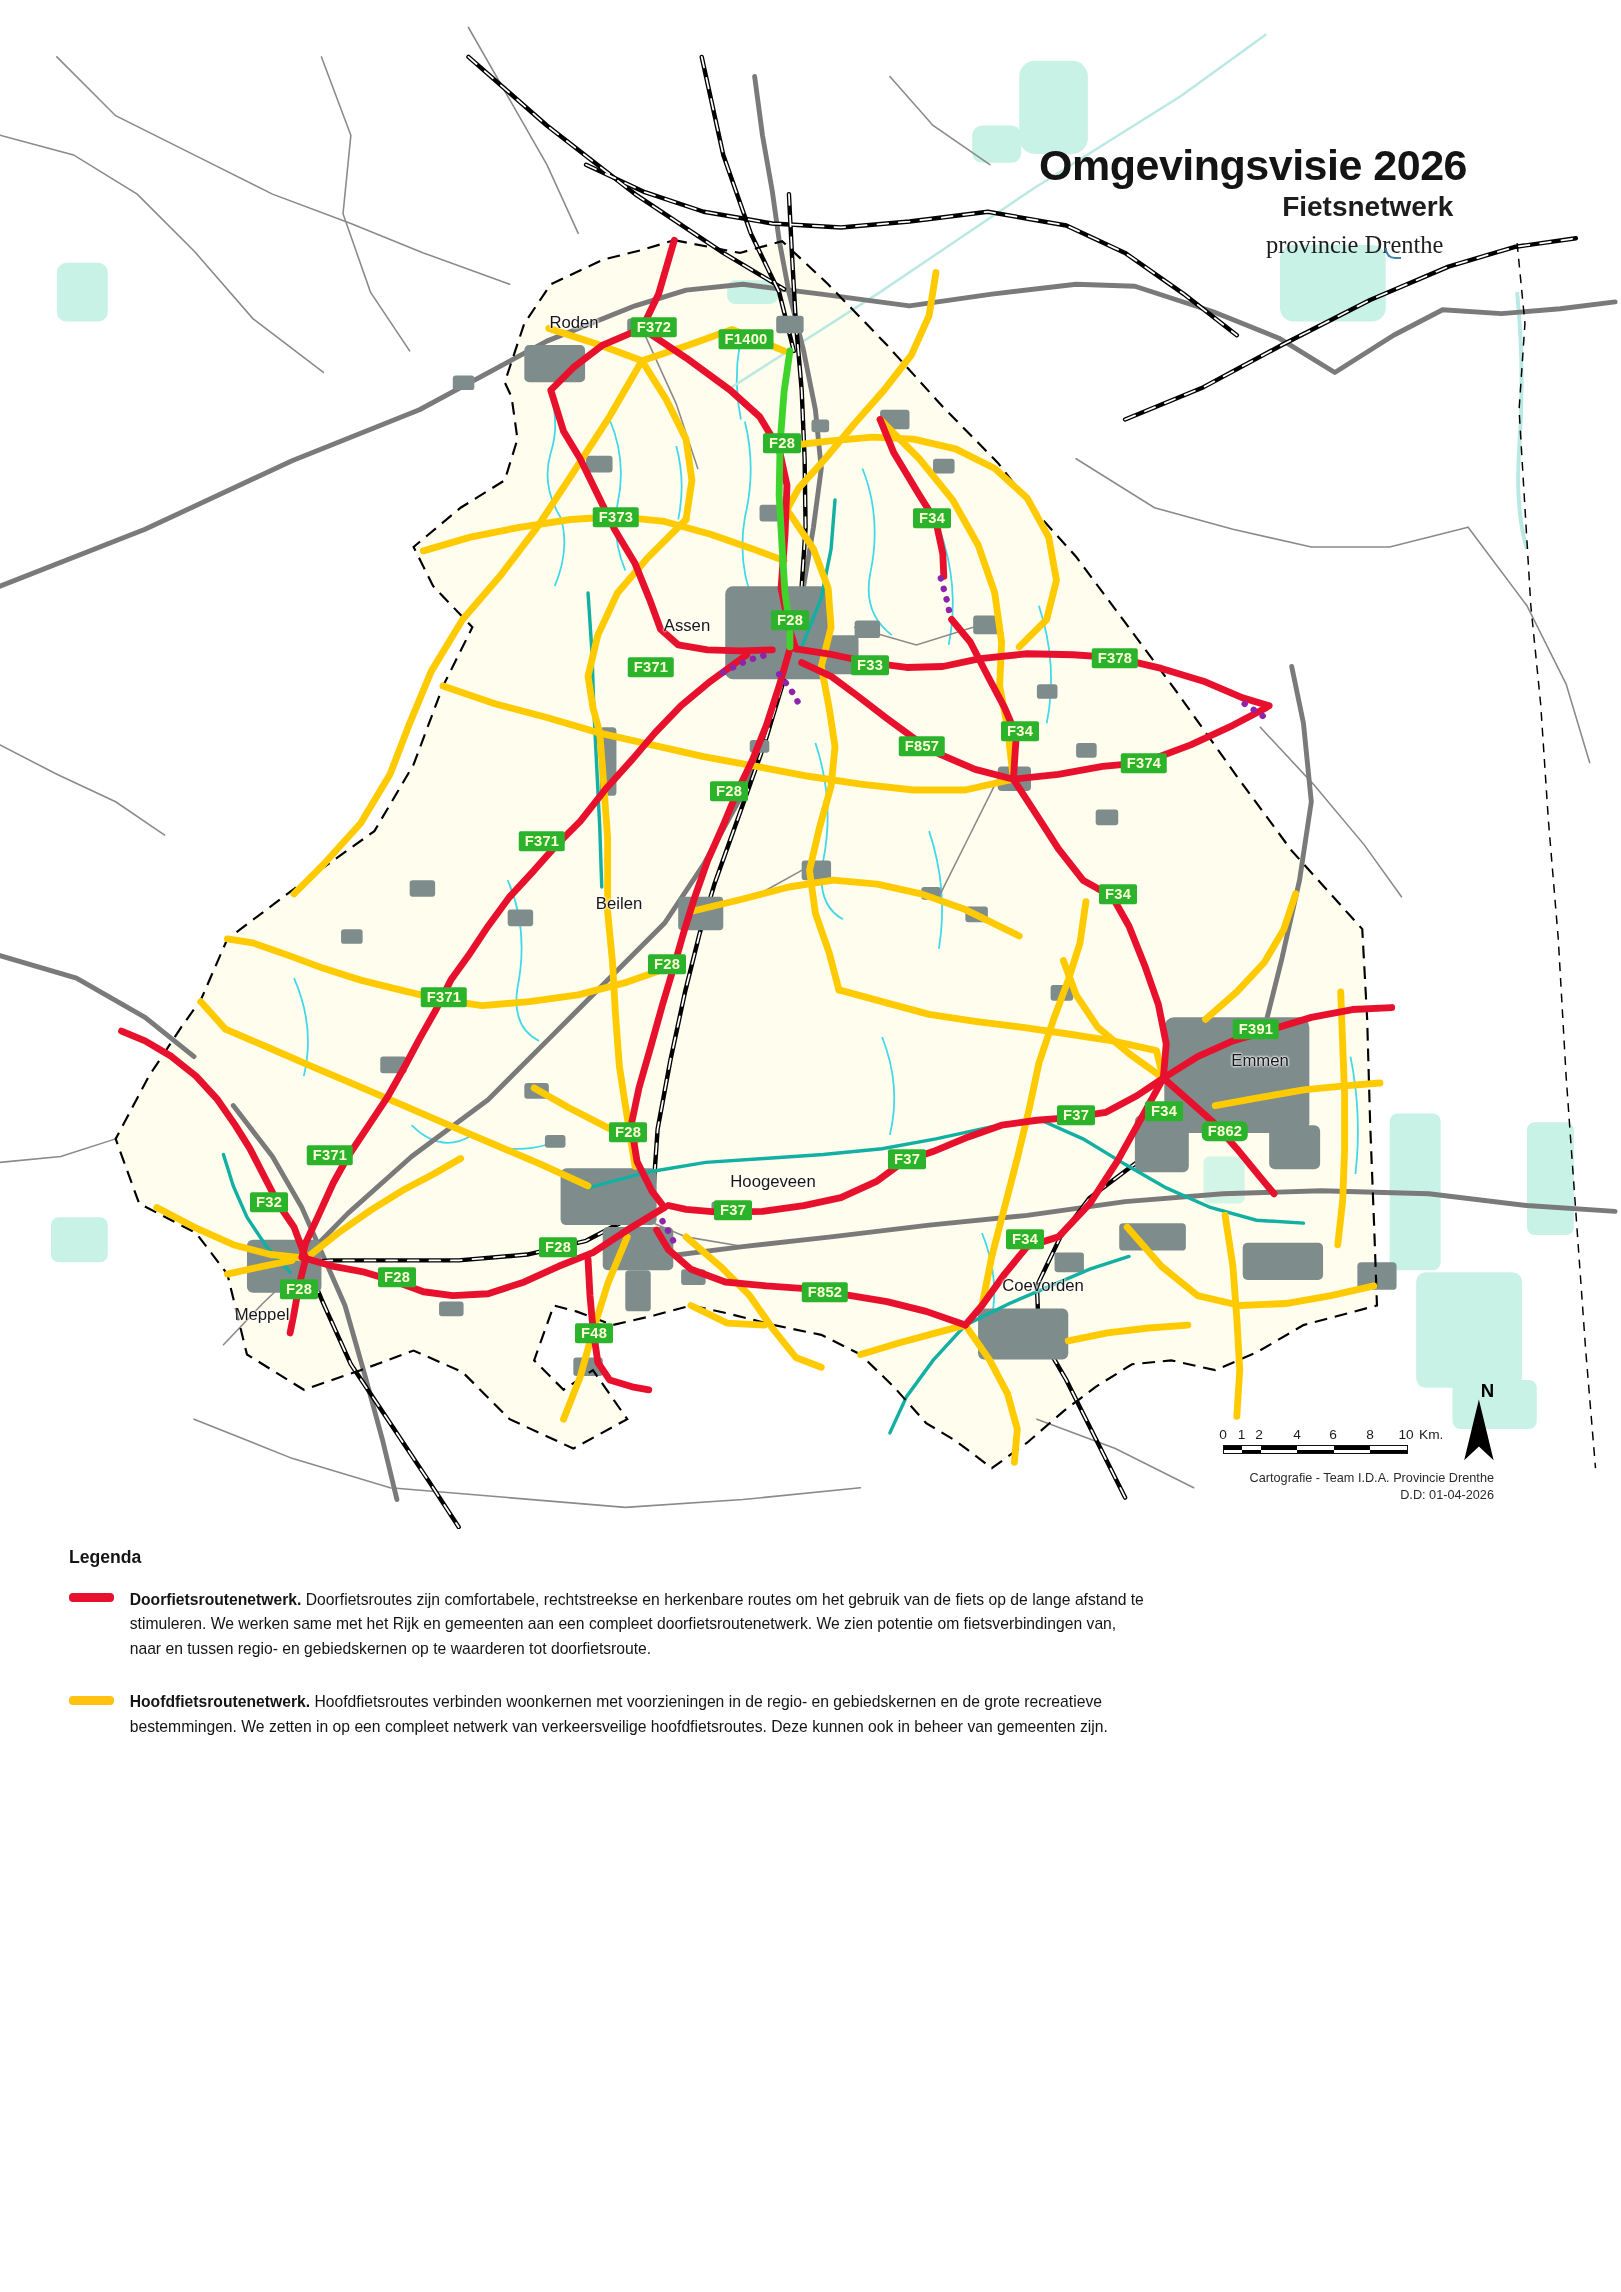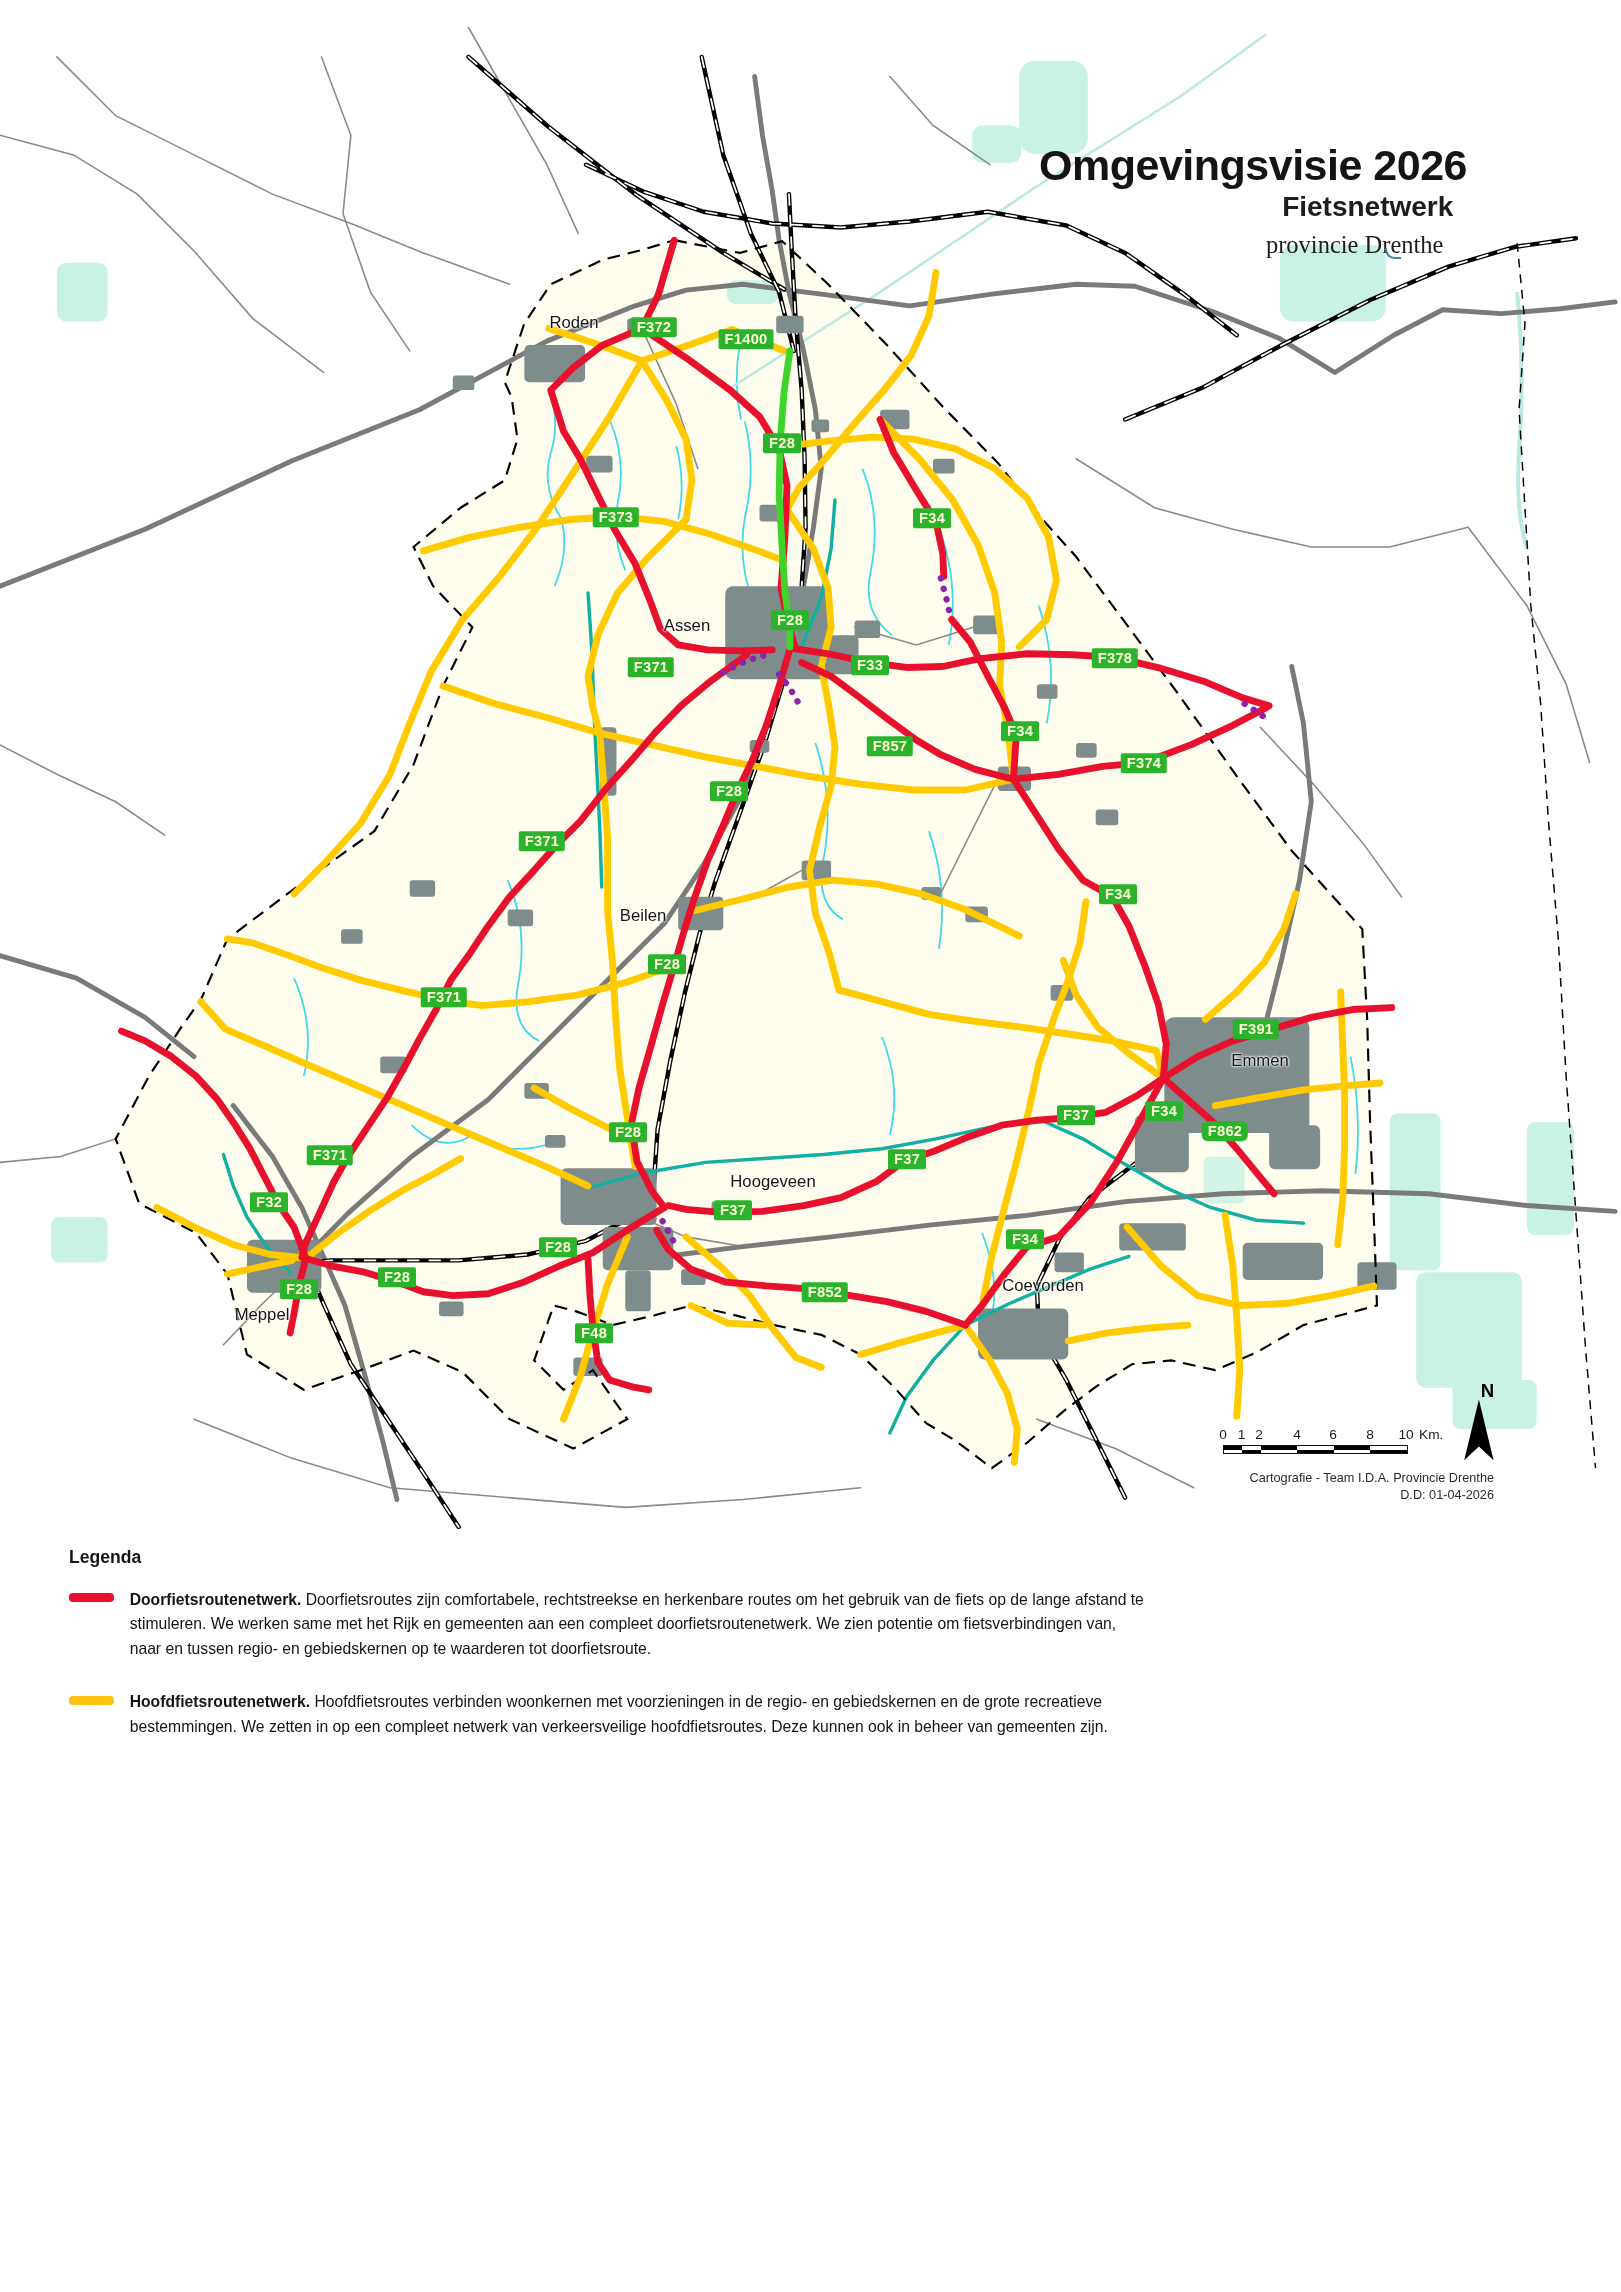--- a/index.html
+++ b/index.html
@@ -287,37 +287,37 @@
         <path d="M795,688 L806,702 814,716"></path>
       </g>
 
       <g>
         <polygon points="1509,1428 1494,1490 1509,1476 1524,1490" fill="#000"></polygon>
       </g>
     </svg>
 
     <div class="city" style="left:574px;top:323px;">Roden</div>
     <div class="city" style="left:687px;top:626px;">Assen</div>
-    <div class="city" style="left:643px;top:904px;margin-top:12px;">Beilen</div>
+    <div class="city" style="left:619px;top:904px;">Beilen</div>
     <div class="city" style="left:773px;top:1182px;">Hoogeveen</div>
     <div class="city" style="left:1260px;top:1061px;">Emmen</div>
     <div class="city" style="left:1043px;top:1286px;">Coevorden</div>
     <div class="city" style="left:262px;top:1315px;">Meppel</div>
 
     <div class="rlabel" style="left:654px;top:327px;">F372</div>
     <div class="rlabel" style="left:746px;top:339px;">F1400</div>
     <div class="rlabel" style="left:782px;top:443px;">F28</div>
     <div class="rlabel" style="left:616px;top:517px;">F373</div>
     <div class="rlabel" style="left:932px;top:518px;">F34</div>
     <div class="rlabel" style="left:790px;top:620px;">F28</div>
     <div class="rlabel" style="left:651px;top:667px;">F371</div>
     <div class="rlabel" style="left:870px;top:665px;">F33</div>
     <div class="rlabel" style="left:1115px;top:658px;">F378</div>
     <div class="rlabel" style="left:1020px;top:731px;">F34</div>
-    <div class="rlabel" style="left:890px;top:746px;">F857</div>
+    <div class="rlabel" style="left:922px;top:746px;">F857</div>
     <div class="rlabel" style="left:1144px;top:763px;">F374</div>
     <div class="rlabel" style="left:729px;top:791px;">F28</div>
     <div class="rlabel" style="left:542px;top:841px;">F371</div>
     <div class="rlabel" style="left:1118px;top:894px;">F34</div>
     <div class="rlabel" style="left:667px;top:964px;">F28</div>
     <div class="rlabel" style="left:444px;top:997px;">F371</div>
     <div class="rlabel" style="left:1256px;top:1029px;">F391</div>
     <div class="rlabel" style="left:1076px;top:1115px;">F37</div>
     <div class="rlabel" style="left:1164px;top:1111px;">F34</div>
     <div class="rlabel" style="left:1225px;top:1131px;border-radius:6px;">F862</div>

